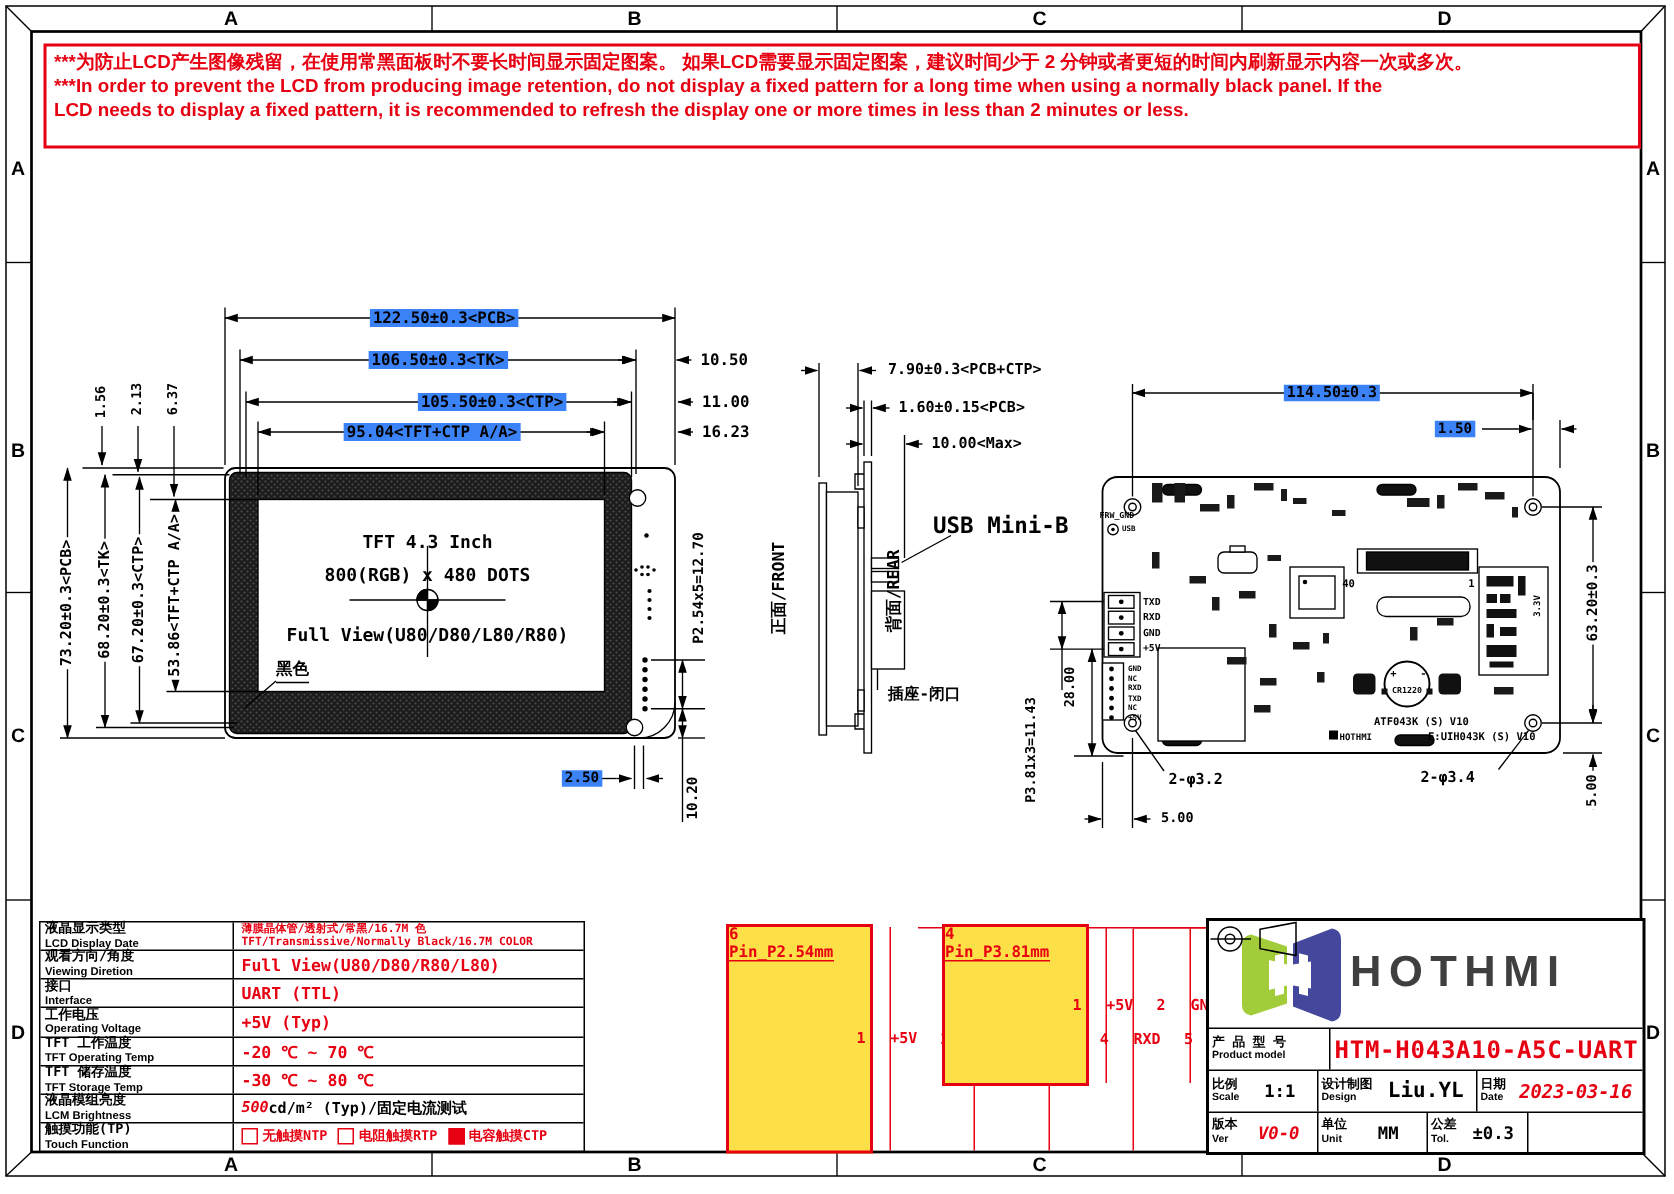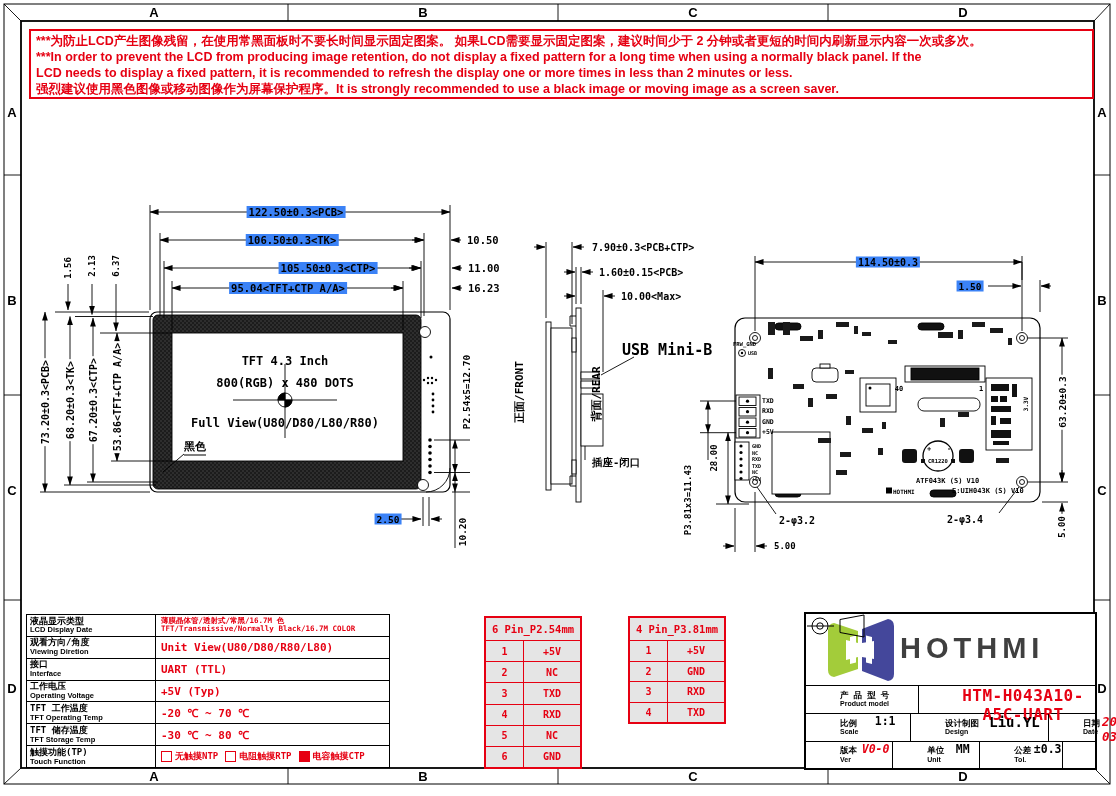--- a/index.html
+++ b/index.html
@@ -37,38 +37,38 @@
   .zh{font-size:9px;font-weight:bold;line-height:1.08;}
   .en{font-size:7.5px;font-weight:bold;line-height:1.05;font-family:"Liberation Sans",sans-serif;}
   .scv{flex:1;display:flex;align-items:center;padding:0 5px;font-size:11px;font-weight:bold;
        color:var(--red);}
   .scv2{flex-direction:column;align-items:flex-start;justify-content:center;font-size:7.5px;line-height:1.15;}
   .opt{display:flex;align-items:center;margin-right:7px;font-size:9px;}
   .cb{display:inline-block;width:9px;height:9px;border:1.5px solid var(--red);margin-right:3px;background:#fff;}
   .cb.checked{background:var(--red);}
   
   .ptab{position:absolute;border:2px solid var(--red);color:var(--red);font-weight:bold;
-        display:flex;flex-direction:column;z-index:3;background:#e5e5e5;}
+        display:flex;flex-direction:row;z-index:3;background:#fde047;}
   .phead{height:22px;display:flex;align-items:center;justify-content:center;font-size:10.5px;
          border-bottom:1px solid var(--red);}
   .prow{flex:1;display:flex;border-top:1px solid var(--red);}
   .prow:nth-child(2){border-top:none;}
   .pc1{width:37px;border-right:1px solid var(--red);display:flex;align-items:center;justify-content:center;font-size:10px;}
   .pc2{flex:1;display:flex;align-items:center;justify-content:center;font-size:10px;}
   
   .tblk{position:absolute;left:804px;top:612px;width:289px;height:154px;border:2px solid #000;
         display:flex;flex-direction:column;z-index:3;background:#fff;}
   .tlogo{height:71px;border-bottom:1.5px solid #000;position:relative;}
   .brand{position:absolute;left:94px;top:18px;font-size:29px;font-weight:bold;letter-spacing:5px;
          color:#3f3f3f;font-family:"Liberation Sans",sans-serif;}
   .trow{display:flex;border-bottom:1.5px solid #000;}
   .trow:last-child{border-bottom:none;}
   .tmodel{height:27px;}
   .tr3,.tr4{height:26px;flex:1;}
-  .tcell{display:flex;border-right:1px solid #000;min-width:0;margin-left:32px;}
+  .tcell{display:flex;align-items:center;border-right:1px solid #000;min-width:0;}
   .tcell:last-child{border-right:none;}
   .tlbl{display:flex;flex-direction:column;justify-content:center;padding:0 2px;flex:0 0 auto;}
   .tlbl .zh{font-size:8.5px;}
   .tlbl .en{font-size:7px;}
   .tval{flex:1;text-align:center;font-weight:bold;font-size:11.5px;}
   .modelv{flex:1;text-align:center;font-weight:bold;font-size:16px;color:var(--red);letter-spacing:0.5px;}
 </style>
 </head>
 <body>
 
@@ -374,21 +374,20 @@
   <span class="blet" style="left:12px;top:688px;">D</span>
   <span class="blet" style="left:1102px;top:112px;">A</span>
   <span class="blet" style="left:1102px;top:300px;">B</span>
   <span class="blet" style="left:1102px;top:490px;">C</span>
   <span class="blet" style="left:1102px;top:688px;">D</span>
 
   <div class="warn">
     <div>***为防止LCD产生图像残留，在使用常黑面板时不要长时间显示固定图案。 如果LCD需要显示固定图案，建议时间少于 2 分钟或者更短的时间内刷新显示内容一次或多次。</div>
     <div>***In order to prevent the LCD from producing image retention, do not display a fixed pattern for a long time when using a normally black panel. If the</div>
     <div> LCD needs to display a fixed pattern, it is recommended to refresh the display one or more times in less than 2 minutes or less.</div>
-    <div>强烈建议使用黑色图像或移动图像作为屏幕保护程序。It is strongly recommended to use a black image or moving image as a screen saver.</div>
   </div>
 
   <span class="lb dim f105" style="left:296px;top:212px;">122.50±0.3&lt;PCB&gt;</span>
   <span class="lb dim f105" style="left:292px;top:240px;">106.50±0.3&lt;TK&gt;</span>
   <span class="lb dim f105" style="left:292px;top:268px;margin-left:36px;">105.50±0.3&lt;CTP&gt;</span>
   <span class="lb dim f105" style="left:288px;top:288px;">95.04&lt;TFT+CTP A/A&gt;</span>
   <span class="lb diml f105" style="left:465px;top:240px;">10.50</span>
   <span class="lb diml f105" style="left:466px;top:268px;">11.00</span>
   <span class="lb diml f105" style="left:466px;top:288px;">16.23</span>
   <span class="lb vdim f10" style="left:45px;top:402px;">73.20±0.3&lt;PCB&gt;</span>
@@ -454,21 +453,21 @@
       <div class="scv scv2">
           <div>薄膜晶体管/透射式/常黑/16.7M 色</div>
           <div>TFT/Transmissive/Normally Black/16.7M COLOR</div>
         </div>
     </div>
     <div class="srow">
       <div class="scl">
           <div class="zh">观看方向/角度</div>
           <div class="en">Viewing Diretion</div>
         </div>
-      <div class="scv">Unit View(U80/D80/R80/L80)</div>
+      <div class="scv">Full View(U80/D80/R80/L80)</div>
     </div>
     <div class="srow">
       <div class="scl">
           <div class="zh">接口</div>
           <div class="en">Interface</div>
         </div>
       <div class="scv">UART (TTL)</div>
     </div>
     <div class="srow">
       <div class="scl">
@@ -483,20 +482,30 @@
           <div class="en">TFT Operating Temp</div>
         </div>
       <div class="scv">-20 ℃ ~ 70 ℃</div>
     </div>
     <div class="srow">
       <div class="scl">
           <div class="zh">TFT 储存温度</div>
           <div class="en">TFT Storage Temp</div>
         </div>
       <div class="scv">-30 ℃ ~ 80 ℃</div>
+    </div>
+    <div class="srow">
+      <div class="scl">
+          <div class="zh">液晶模组亮度</div>
+          <div class="en">LCM Brightness</div>
+        </div>
+      <div class="scv" style="font-size:10px;">
+        <span class="red">500</span>
+          <span style="color:#000;"> cd/m² (Typ)/固定电流测试</span>
+      </div>
     </div>
     <div class="srow">
       <div class="scl">
           <div class="zh">触摸功能(TP)</div>
           <div class="en">Touch Function</div>
         </div>
       <div class="scv">
         <span class="opt">
             <span class="cb"></span>
             <span>无触摸NTP</span>

